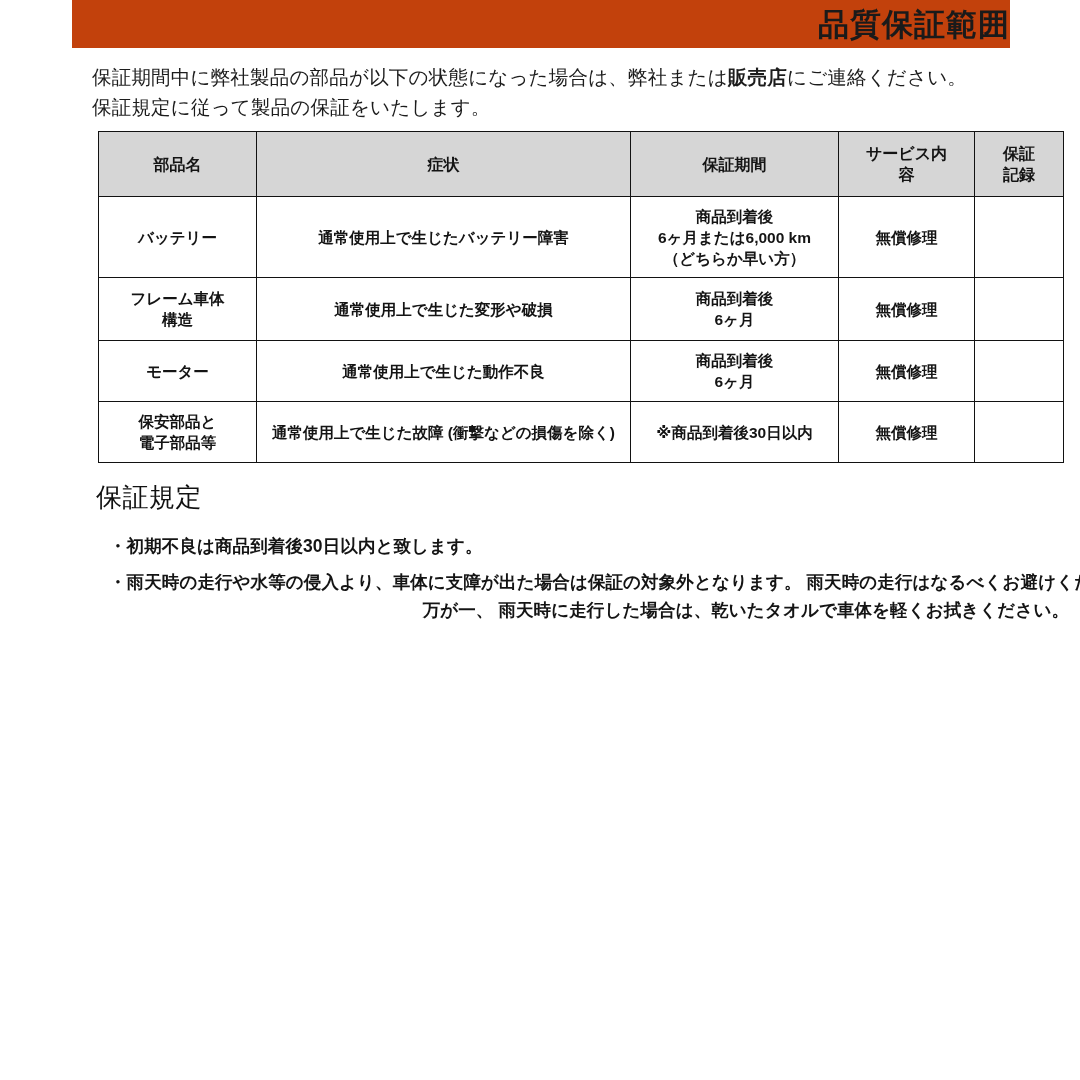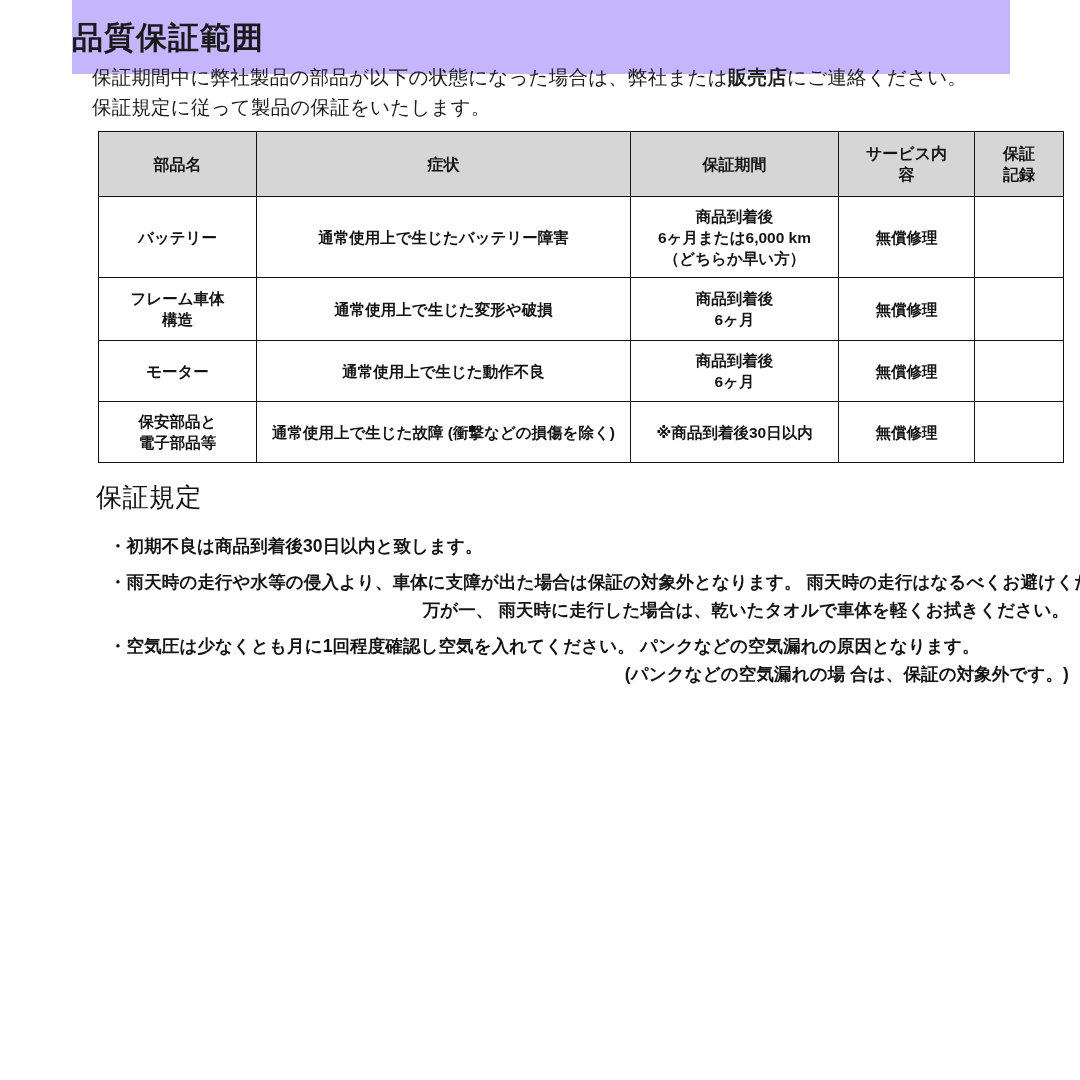--- a/index.html
+++ b/index.html
@@ -15,25 +15,25 @@
     overflow: hidden;
     position: relative;
   }
 
   
   .title-banner {
     position: absolute;
     left: 72px;
     top: 0;
     width: 938px;
-    height: 74px;
-    background: #c4b5fd;
+    height: 48px;
+    background: #c2410c;
     display: flex;
     align-items: center;
-    justify-content: flex-start;
+    justify-content: flex-end;
   }
   .title-banner .title-text {
     font-size: 31px;
     font-weight: bold;
     letter-spacing: 1px;
     color: #1a1a1a;
     line-height: 1;
   }
 
   
@@ -219,19 +219,15 @@
 
   <div class="reg-item">
     <span class="reg-line">・初期不良は商品到着後30日以内と致します。</span>
   </div>
 
   <div class="reg-item">
     <span class="reg-line">・雨天時の走行や水等の侵入より、車体に支障が出た場合は保証の対象外となります。 雨天時の走行はなるべくお避けください。</span>
     <span class="reg-line indent">万が一、 雨天時に走行した場合は、乾いたタオルで車体を軽くお拭きください。</span>
   </div>
 
-  <div class="reg-item">
-    <span class="reg-line">・空気圧は少なくとも月に1回程度確認し空気を入れてください。 パンクなどの空気漏れの原因となります。</span>
-    <span class="reg-line indent">(パンクなどの空気漏れの場 合は、保証の対象外です。)</span>
-  </div>
 
 
 </div>
 
 </body></html>

